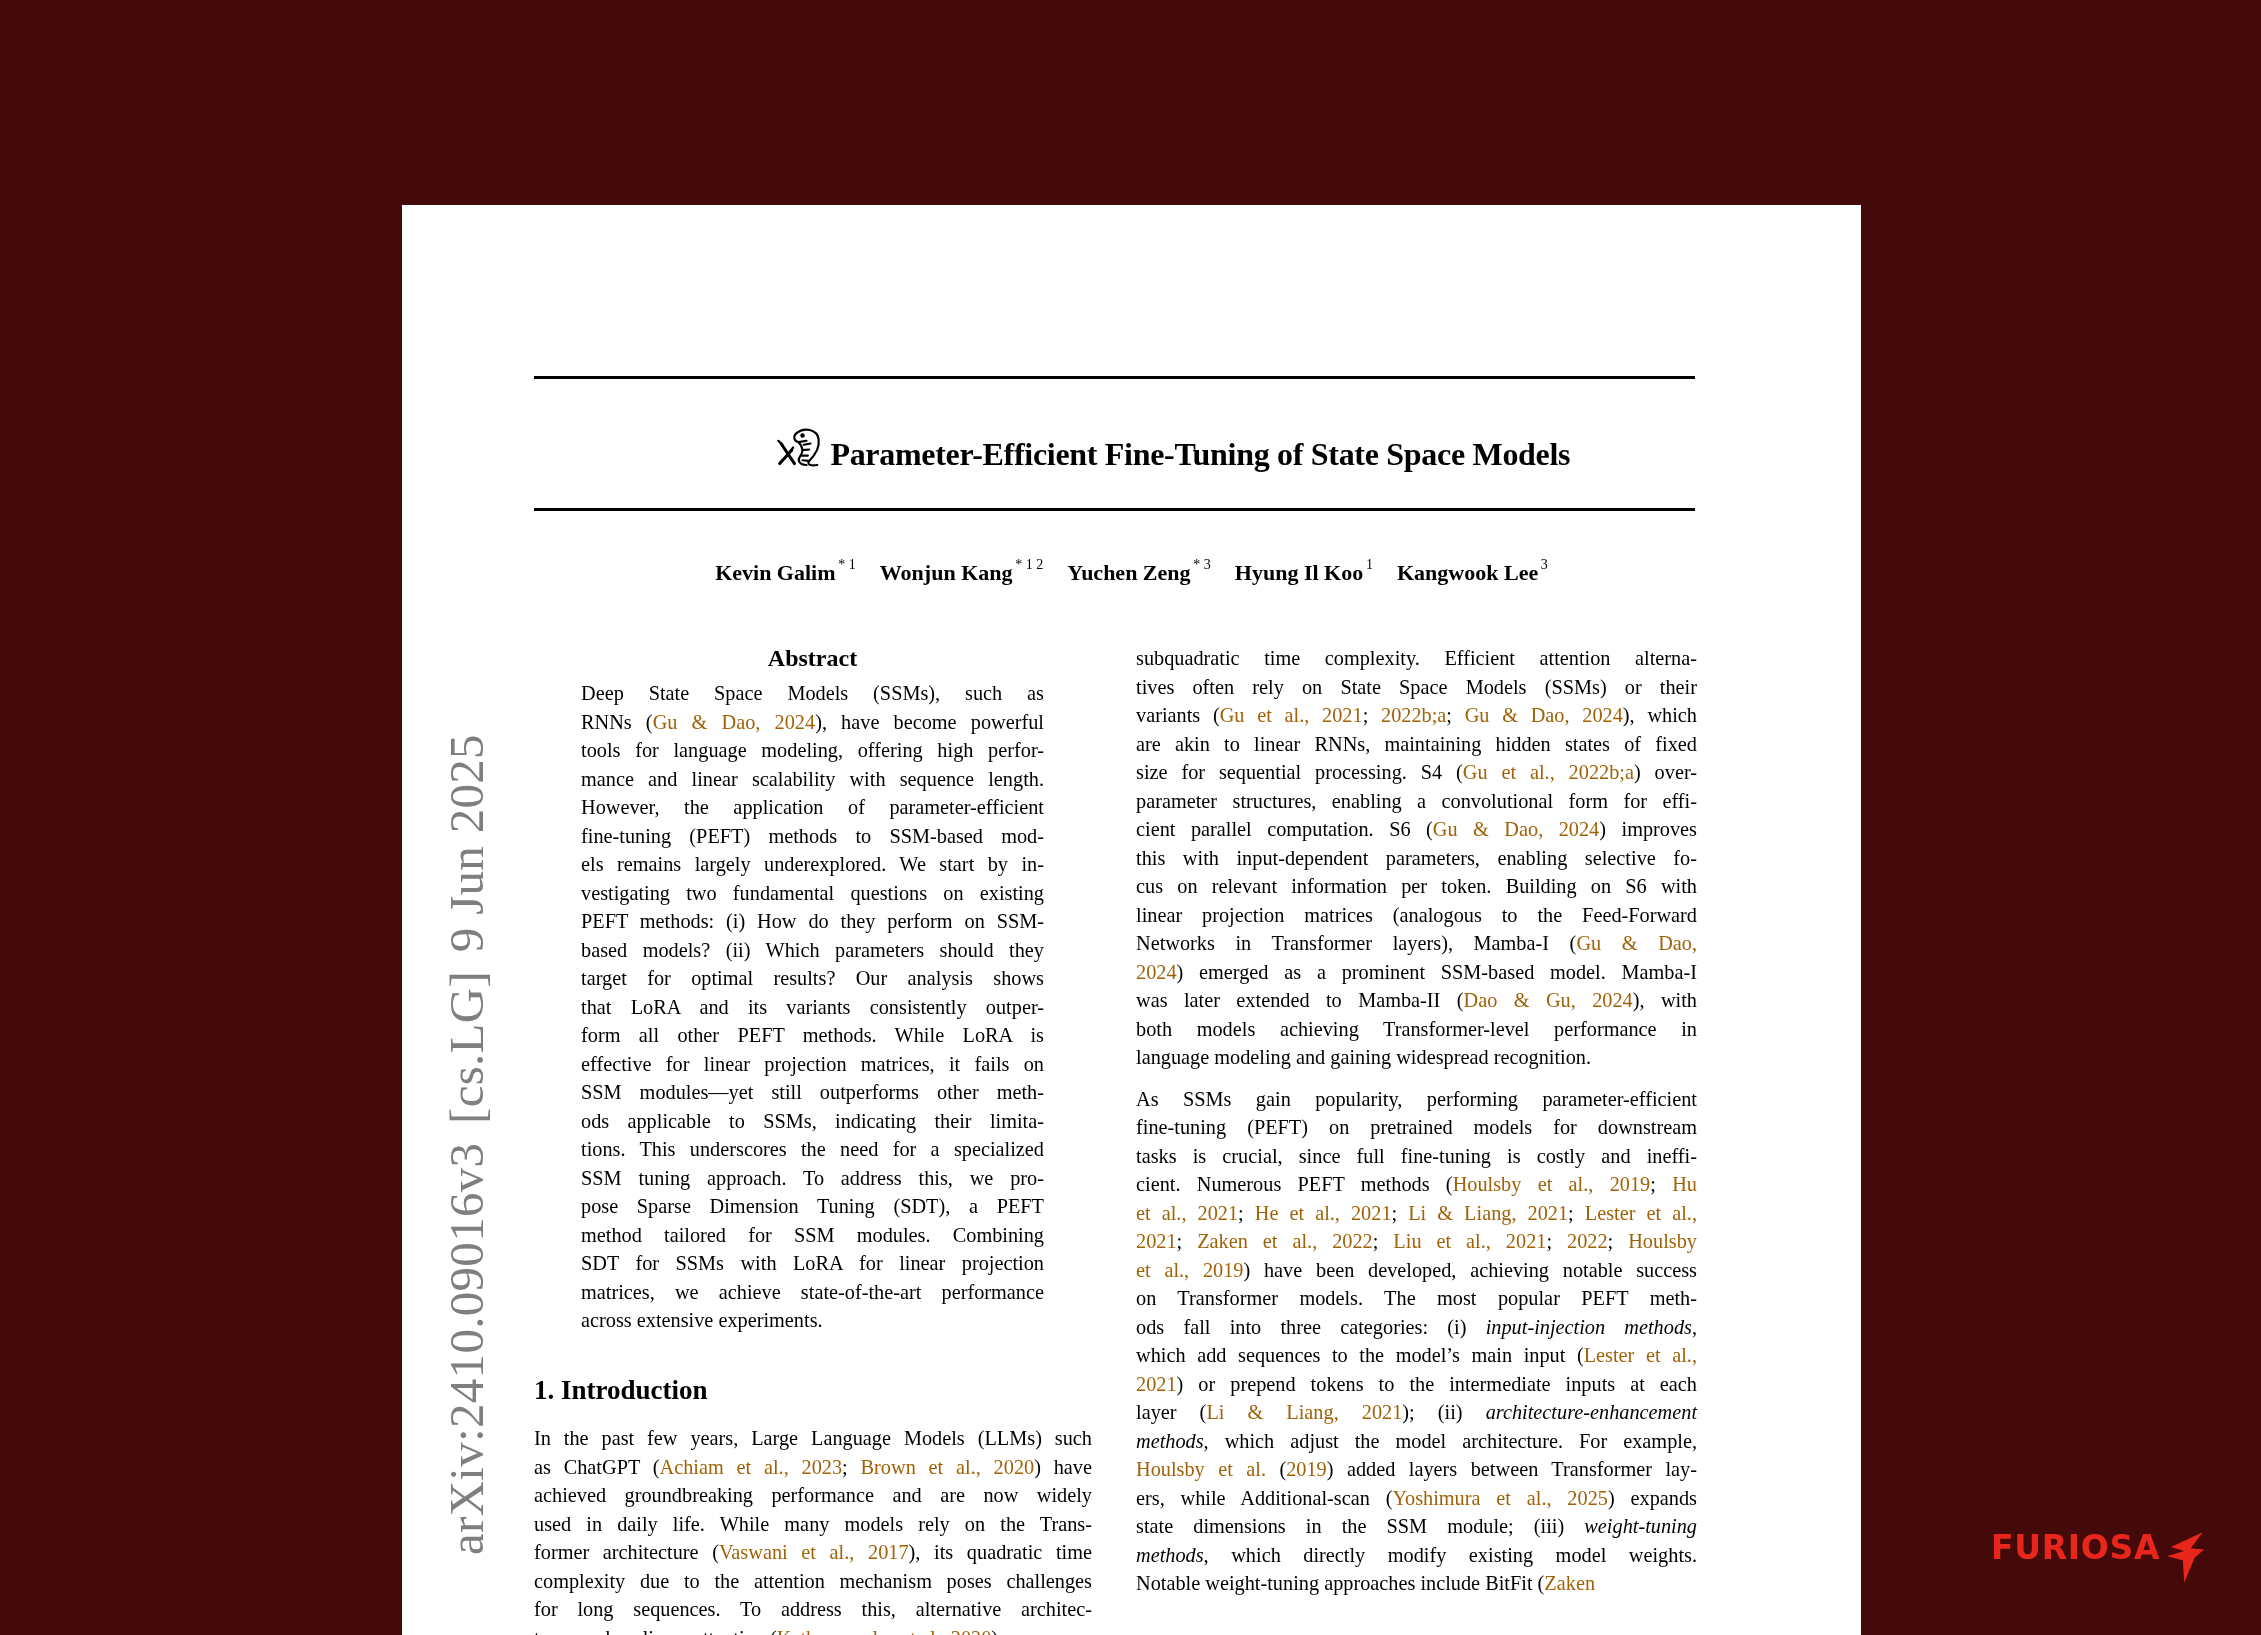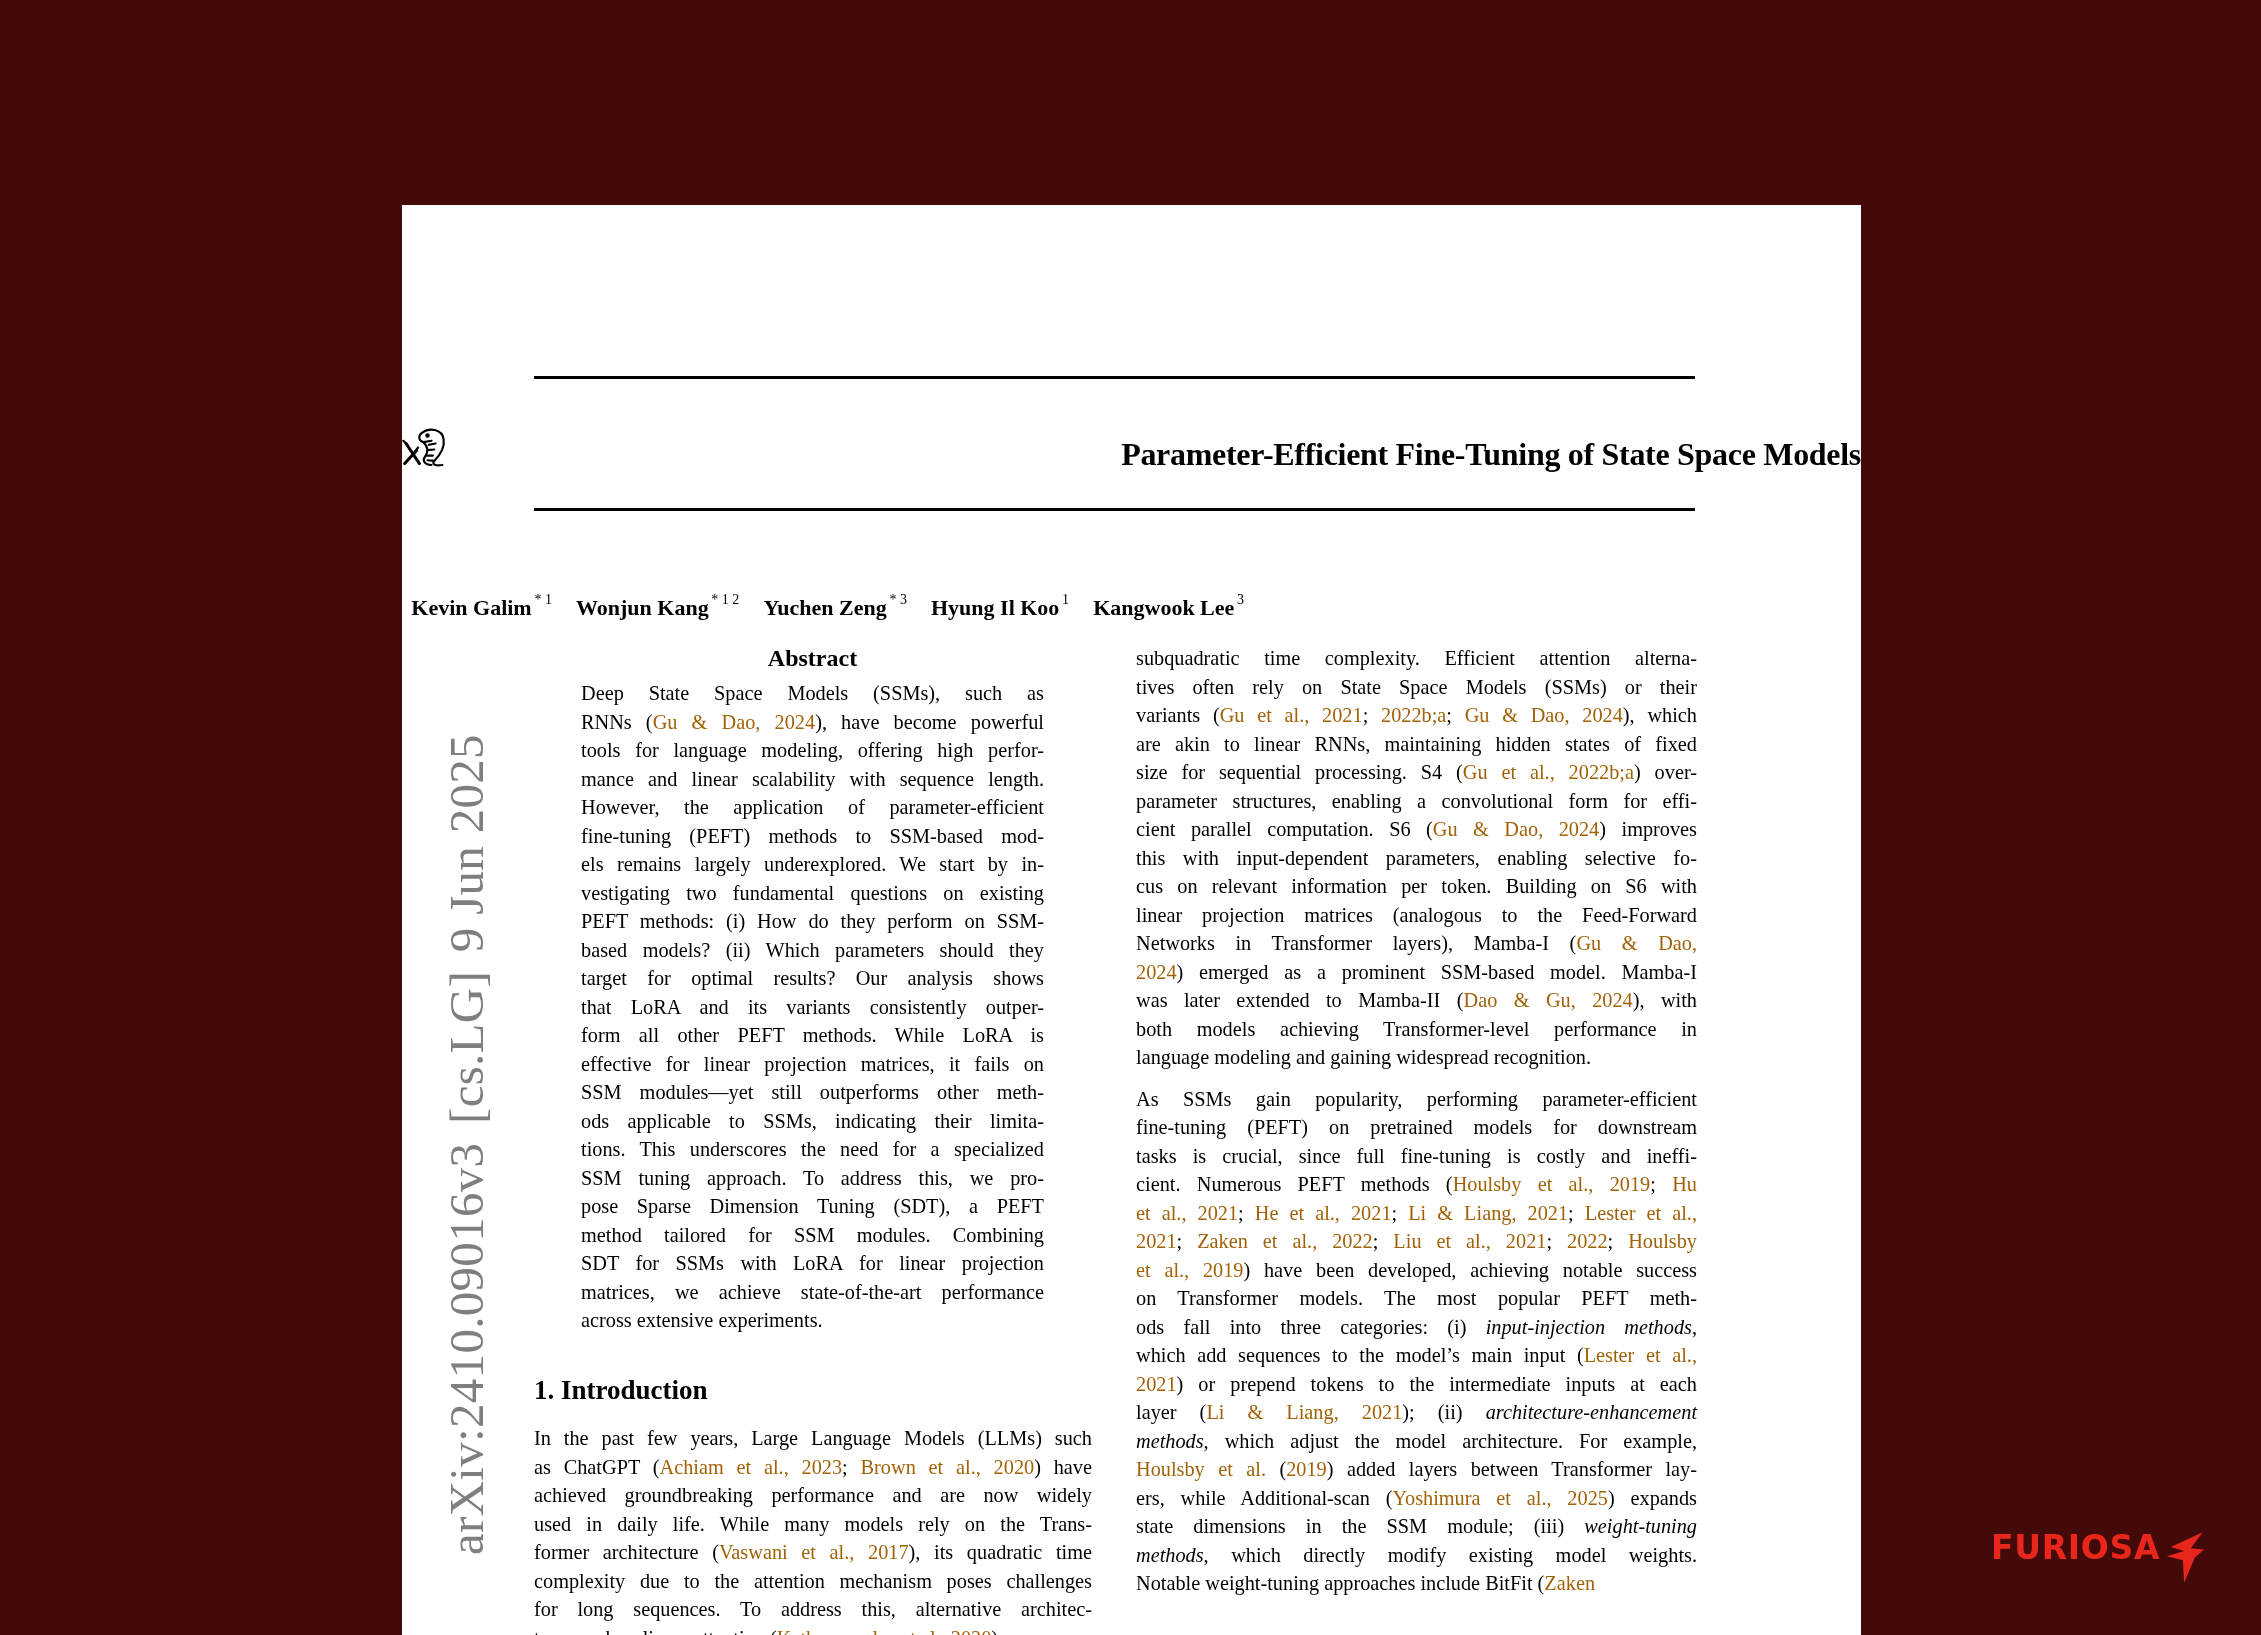--- a/index.html
+++ b/index.html
@@ -10,30 +10,30 @@
   }
   .page {
     position:absolute; left:402px; top:205px; width:1459px; height:1441px;
     background:#ffffff;
   }
   .rule { position:absolute; left:132px; width:1161px; height:2.7px; background:#000; }
   .rule.top { top:171px; }
   .rule.bottom { top:303px; }
   .title-row {
     position:absolute; left:0; width:1459px; top:212px; height:53px;
-    display:flex; justify-content:space-between; align-items:flex-end;
+    display:flex; justify-content:center; align-items:flex-end;padding-left:42px;
   }
   .title-icon { width:47px; height:43px; margin-right:6.7px; margin-bottom:1.3px; }
   .title {
     font-weight:bold; font-size:32px; color:#000; letter-spacing:-0.3px;
     line-height:1; white-space:nowrap;
   }
   .authors {
-    position:absolute; left:0; width:1459px; top:355px; 
-    font-weight:bold; font-size:22px; color:#000; white-space:nowrap; line-height:1.2;margin-top:35px;
+    position:absolute; left:0; width:1459px; top:355px; text-align:center;
+    font-weight:bold; font-size:22px; color:#000; white-space:nowrap; line-height:1.2;
   }
   .authors .author { margin:0 9.3px; }
   .authors sup { font-weight:normal; font-size:14px; position:relative; top:-2.7px; margin-left:2.7px; }
   .col {
     position:absolute; font-size:20.3px; line-height:28.5px; color:#000;
   }
   .col .line { display:block; white-space:nowrap; text-align:justify; text-align-last:justify; height:28.5px; overflow:visible; }
   .col .line.last { text-align-last:left; }
   .abstract-head {
     position:absolute; left:179px; width:463px; top:439px; text-align:center;

